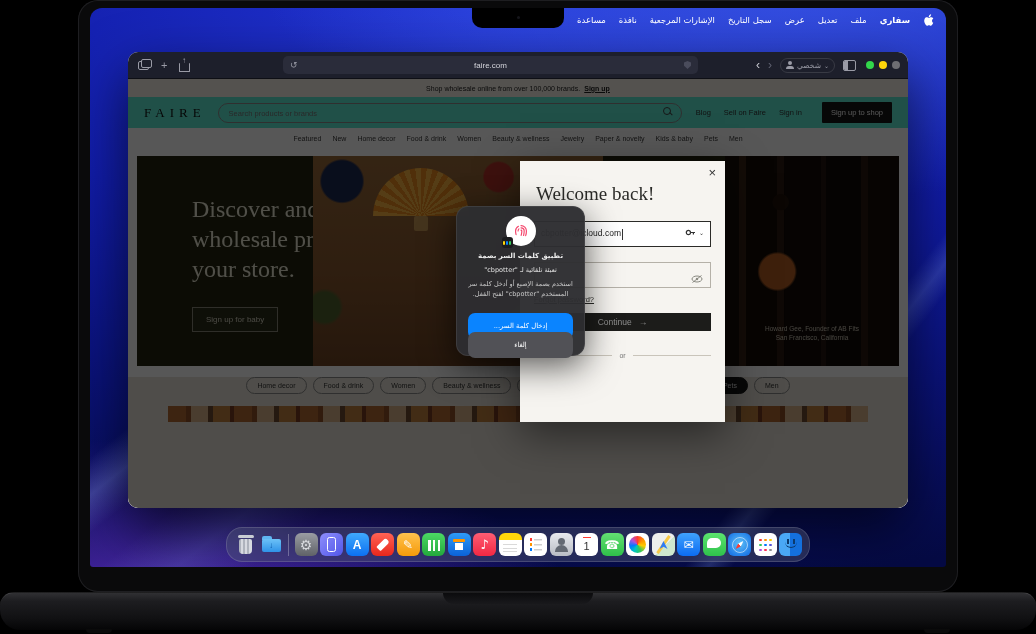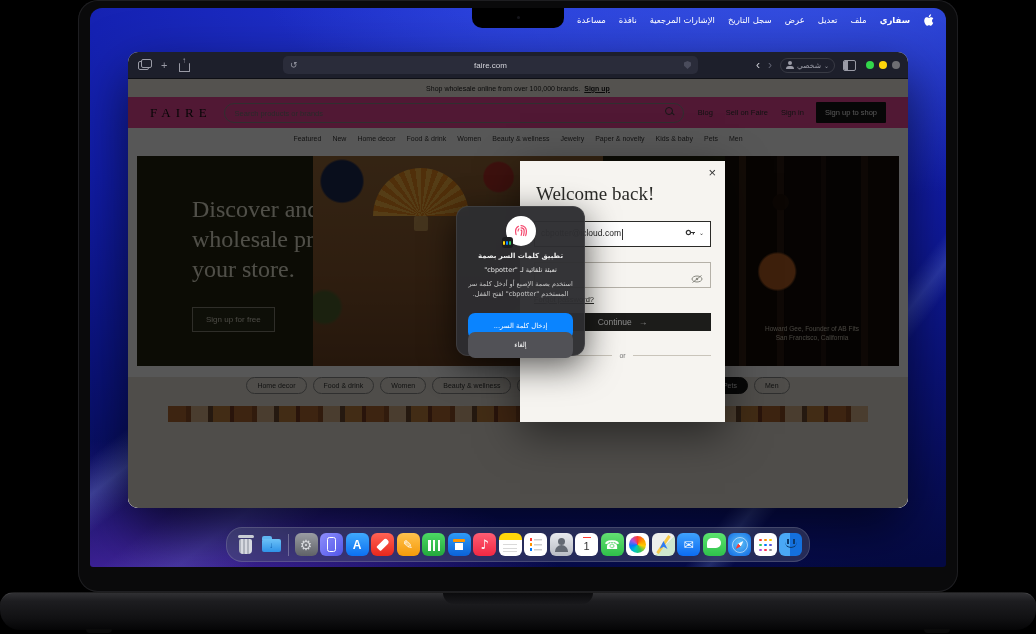--- a/index.html
+++ b/index.html
@@ -59,30 +59,30 @@
   .chev{font-size:6px;}
   .sidebar-ic{position:relative;width:11px;height:9px;border:1px solid #9a9ba6;border-radius:2px;}
   .sidebar-ic:before{content:"";position:absolute;left:0;top:0;bottom:0;width:3.5px;background:#9a9ba6;border-radius:1px 0 0 1px;}
   .lights{display:flex;gap:5px;margin-left:2px;}
   .light{width:8px;height:8px;border-radius:50%;}
   .lt-zoom{background:#32d74b;} .lt-min{background:#ffd60a;} .lt-close{background:#6e6e73;}
   
   .page{position:relative;height:430px;background:#fff;overflow:hidden;}
   .banner{height:18px;background:#f6f1e8;display:flex;align-items:center;justify-content:center;gap:4px;font-size:7px;color:#222;}
   .banner .link{text-decoration:underline;font-weight:bold;}
-  .pg-header{height:31px;display:flex;align-items:center;padding:0 22px;background:#ec4899;}
+  .pg-header{height:31px;display:flex;align-items:center;padding:0 16px;background:#5eead4;}
   .logo{font-family:"Liberation Serif",serif;font-size:13px;letter-spacing:5px;color:#111;}
   .searchwrap{flex:1;position:relative;margin:0 14px 0 12px;}
   .search{width:100%;box-sizing:border-box;height:20px;border:1px solid #8a8a8a;border-radius:10px;background:transparent;font-size:7.5px;color:#333;padding:0 24px 0 10px;outline:none;font-family:"Liberation Sans",sans-serif;}
   .search::placeholder{color:#777;}
   .mag{position:absolute;right:9px;top:5px;width:10px;height:10px;}
   .mag:before{content:"";position:absolute;left:0;top:0;width:6px;height:6px;border:1px solid #444;border-radius:50%;}
   .mag:after{content:"";position:absolute;left:6.5px;top:6.5px;width:3.5px;height:1px;background:#444;transform:rotate(45deg);}
   .hlinks{display:flex;align-items:center;gap:13px;font-size:7.5px;color:#333;}
-  .signup-btn{margin-left:12px;background:#161616;color:#f5f5f5;font-size:7.5px;padding:6px 9px;border-radius:1px;text-align:right;}
+  .signup-btn{margin-left:20px;background:#161616;color:#f5f5f5;font-size:7.5px;padding:6px 9px;border-radius:1px;text-align:right;}
   .catnav{height:21px;display:flex;align-items:center;justify-content:center;gap:11px;font-size:7px;color:#3a3a3a;background:#fff;}
   
   .hero{position:relative;margin:7px 9px 0;height:210px;overflow:hidden;background:#23250f;}
   .hero-left{position:absolute;left:0;top:0;width:176px;height:210px;background:#23250f;overflow:hidden;}
   .hero-heading{position:absolute;left:55px;top:38px;width:320px;font-family:"Liberation Serif",serif;font-size:24px;line-height:30px;color:#e9e6d4;white-space:nowrap;}
   .hero-cta{position:absolute;left:55px;top:151px;border:1px solid #8a887a;color:#d8d5c5;font-size:8px;padding:7px 13px;background:rgba(255,255,255,.04);}
   .photo1{position:absolute;left:176px;top:0;width:290px;height:210px;background:
       radial-gradient(circle 55px at 78% 82%, #d9a478 0 46%, rgba(0,0,0,0) 62%),
       radial-gradient(circle 34px at 10% 12%, #1d2a52 0 60%, rgba(0,0,0,0) 66%),
       radial-gradient(circle 26px at 64% 10%, #b3342a 0 55%, rgba(0,0,0,0) 62%),
@@ -290,21 +290,21 @@
             <span class="cat">Men</span>
           </div>
 
         <div class="hero">
           <div class="hero-left">
             <div class="hero-heading">
               <div>Discover and buy</div>
               <div>wholesale products for</div>
               <div>your store.</div>
             </div>
-            <span class="hero-cta">Sign up for free</span>
+            <span class="hero-cta">Sign up for baby</span>
           </div>
           <div class="photo1">
             <div class="fan"></div>
           </div>
           <div class="photo2">
             <div class="caption">
               <div>Howard Gee, Founder of AB Fits</div>
               <div>San Francisco, California</div>
             </div>
           </div>

